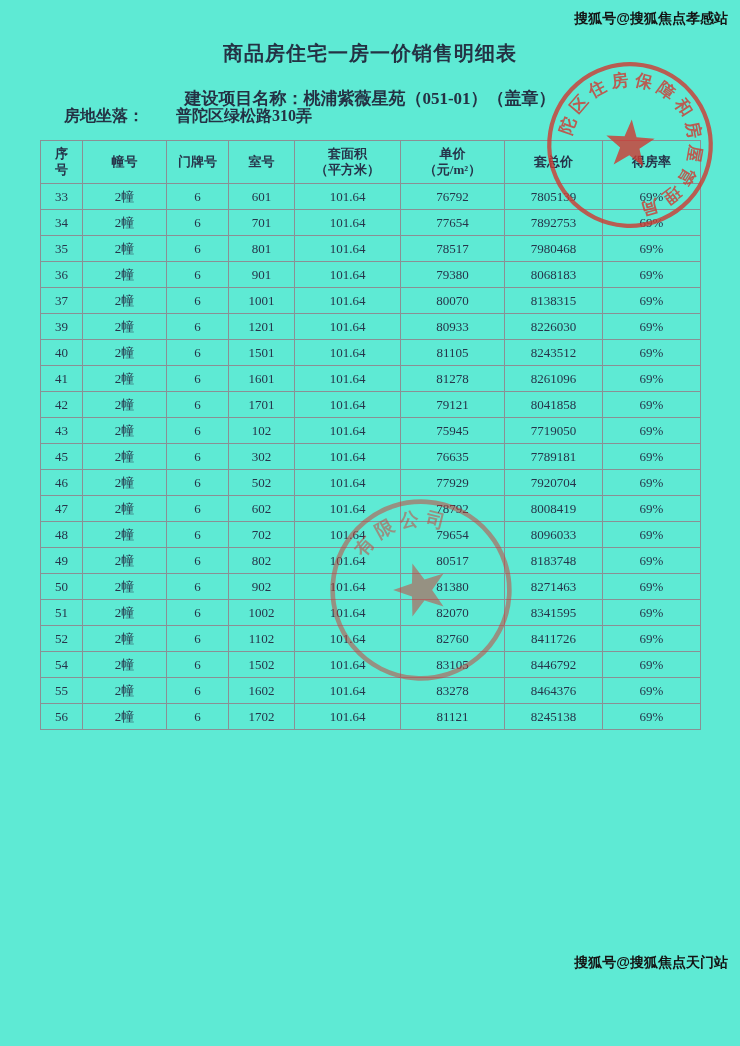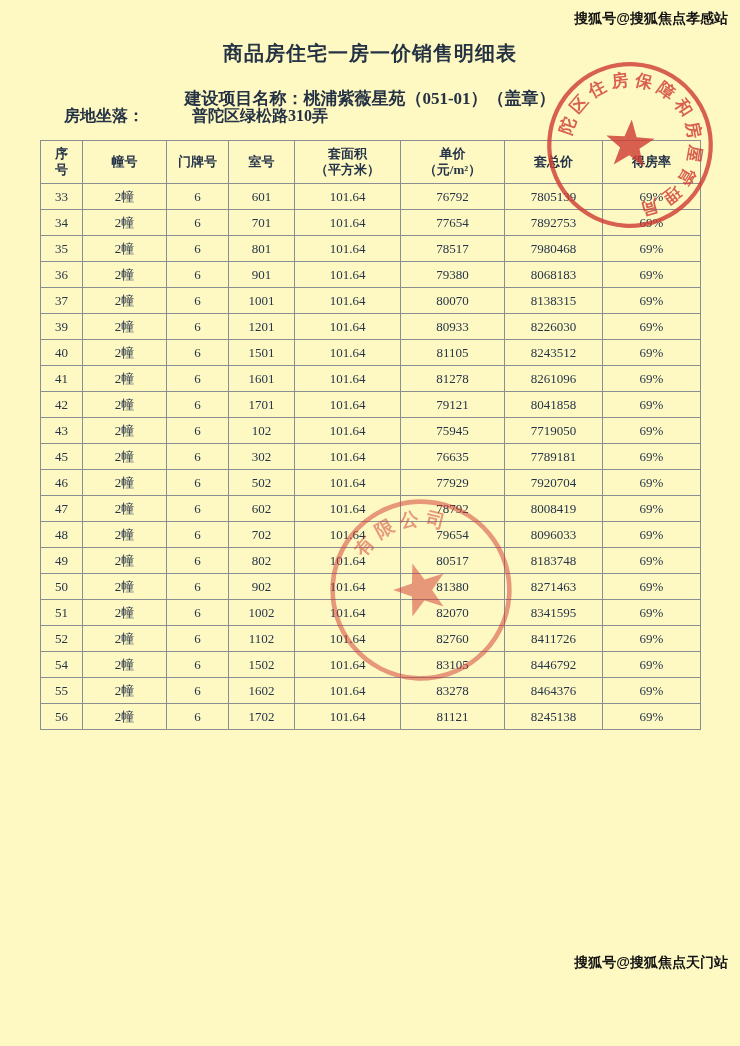--- a/index.html
+++ b/index.html
@@ -1,18 +1,18 @@
 <!DOCTYPE html>
 <html><head>
 <meta charset="utf-8">
 <style>
   html,body { margin:0; padding:0; background:#ffffff; }
   .page {
     position:relative; width:740px; height:1046px;
-    background:#fef9c3; overflow:hidden;
+    background:#5eead4; overflow:hidden;
     font-family:"Liberation Serif", serif; color:#243244;
   }
   .watermark {
     position:absolute; right:12px;
     font-family:"Liberation Sans", sans-serif;
     font-size:14px; font-weight:bold; color:#141414;
   }
   .watermark.top { top:10px; }
   .watermark.bottom { top:954px; }
   .doc-title {
@@ -21,21 +21,21 @@
     letter-spacing:1px; margin:0;
   }
   .doc-subtitle {
     position:absolute; top:87px; left:0; width:100%;
     text-align:center; font-size:17px; font-weight:bold; margin:0;
   }
   .location-line {
     position:absolute; top:106px; left:64px;
     font-size:16px; font-weight:bold;
   }
-  .location-line .loc-value { margin-left:44px; }
+  .location-line .loc-value { margin-left:28px; }
   table.price-table {
     position:absolute; top:140px; left:40px; width:660px;
     border-collapse:collapse; table-layout:fixed;
     font-size:13px; color:#26344a;
   }
   .price-table th, .price-table td {
     border:1px solid #8a8f94; text-align:center; vertical-align:middle;
     padding:0 2px; overflow:hidden;
   }
   .price-table thead th {

